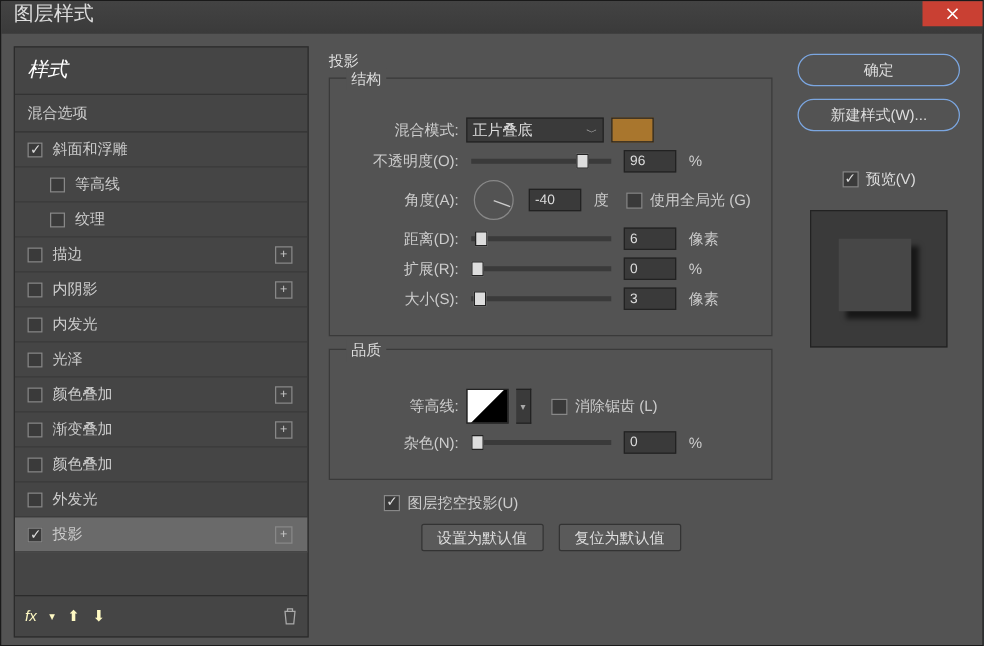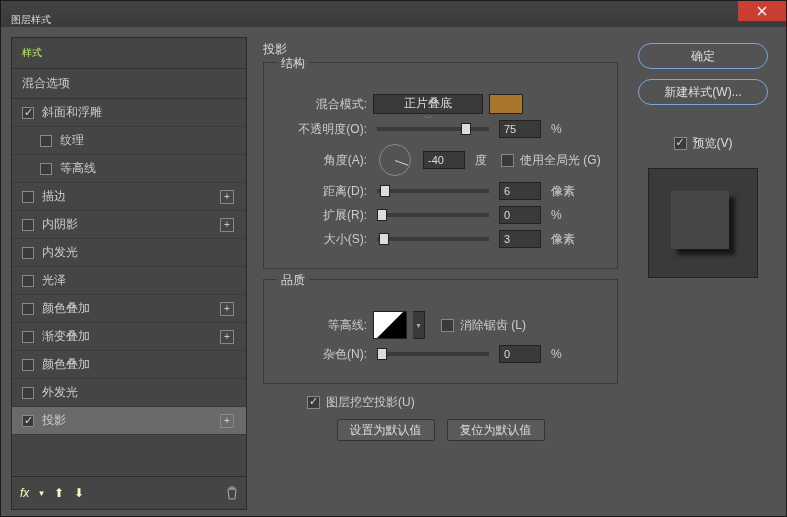--- a/index.html
+++ b/index.html
@@ -1,39 +1,39 @@
 <!DOCTYPE html>
 <html><head>
 <meta charset="utf-8">
 <style>
 * { margin: 0; padding: 0; box-sizing: border-box; font-family: "Microsoft YaHei", sans-serif; }
 body { background: #3a4852; width: 787px; height: 517px; overflow: hidden; }
 .window { width: 787px; height: 517px; background: #535353; border: 1px solid #1a1a1a; display: flex; flex-direction: column; }
-.titlebar { height: 26px; background: linear-gradient(#434343,#3a3a3a); display: flex; align-items: flex-end; padding-left: 10px; color: #ddd; font-size: 10px; position: relative; }
+.titlebar { height: 26px; background: linear-gradient(#434343,#3a3a3a); display: flex; align-items: flex-start; padding-left: 10px; color: #ddd; font-size: 16px; position: relative; }
 .close-btn { position: absolute; right: 0; top: 0; width: 48px; height: 20px; background: #c94033; display: flex; align-items: center; justify-content: center; color: #fff; font-size: 13px; }
 .close-btn svg { width: 10px; height: 10px; }
 .body { flex: 1; display: flex; padding: 10px 10px 6px 10px; gap: 8px; }
 .sidebar { width: 236px; display: flex; flex-direction: column; background: #454545; border: 1px solid #2b2b2b; }
-.side-head { padding: 8px 10px; color: #bef264; font-size: 10px; border-bottom: 1px solid #333; }
+.side-head { padding: 8px 10px; color: #ffffff; font-size: 16px; border-bottom: 1px solid #333; font-style: italic; }
 .side-sub { padding: 6px 10px; color: #ccc; font-size: 12px; border-bottom: 1px solid #333; }
 .side-items { flex: 1; overflow: auto; }
 .side-item { display: flex; align-items: center; padding: 5px 12px 5px 10px; color: #ccc; font-size: 12px; border-bottom: 1px solid #3a3a3a; position: relative; }
 .side-item.indent { padding-left: 28px; }
 .side-item.selected { background: #6a6a6a; }
 .side-item input[type=checkbox] { margin-right: 8px; width: 12px; height: 12px; }
 .side-item .plus { margin-left: auto; width: 14px; height: 14px; border: 1px solid #888; display: flex; align-items: center; justify-content: center; font-size: 10px; color: #ccc; }
 .side-foot { height: 28px; border-top: 1px solid #2b2b2b; display: flex; align-items: center; padding: 16px 8px; gap: 10px; color: #fef9c3; font-size: 12px; }
 .side-foot .spacer { flex: 1; }
 .center { flex: 1; padding: 4px 4px 4px 8px; color: #ccc; font-size: 12px; }
 .section-title { font-size: 12px; color: #ddd; margin-bottom: 4px; }
 .fieldset { border: 1px solid #3a3a3a; padding: 10px 14px 14px 17px; margin-bottom: 10px; }
 .fieldset > .legend { position: relative; top: -18px; left: -4px; background: #535353; display: inline-block; padding: 0 4px; color: #ddd; font-size: 12px; margin-bottom: -10px; }
 .row { display: flex; align-items: center; margin: 6px 0; gap: 6px; }
 .lbl { width: 86px; text-align: right; color: #ccc; }
-.select { width: 110px; height: 20px; background: #3a3a3a; border: 1px solid #222; color: #ddd; font-size: 12px; padding: 0 4px; display: flex; align-items: center; justify-content: space-between; flex-direction: column; }
+.select { width: 110px; height: 20px; background: #3a3a3a; border: 1px solid #222; color: #ddd; font-size: 12px; padding: 0 4px; display: flex; align-items: flex-end; justify-content: space-between; }
 .select .chev { font-size: 9px; color: #aaa; }
 .swatch { width: 34px; height: 20px; background: #a9762d; border: 1px solid #222; }
 .slider { flex: 0 0 112px; height: 4px; background: #3a3a3a; position: relative; margin: 0 4px; }
 .slider .thumb { position: absolute; top: -4px; width: 10px; height: 12px; background: #ddd; border: 1px solid #222; }
 .numfield { width: 42px; height: 18px; background: #3a3a3a; border: 1px solid #222; color: #ddd; font-size: 11px; padding: 0 4px; text-align: left; display: flex; align-items: center; }
 .unit { color: #ccc; margin-left: 4px; }
 .angle { width: 32px; height: 32px; border: 1px solid #888; border-radius: 50%; position: relative; margin: 0 6px; }
 .angle .hand { position: absolute; width: 14px; height: 1px; background: #ccc; top: 50%; left: 50%; transform-origin: left center; transform: rotate(20deg); }
 .cb { width: 12px; height: 12px; }
 .contour-thumb { width: 34px; height: 28px; background: linear-gradient(135deg,#fff 0%,#fff 49%,#000 51%,#000 100%); border: 1px solid #222; }
@@ -68,25 +68,25 @@
     <div class="sidebar">
       <div class="side-head">样式</div>
       <div class="side-sub">混合选项</div>
       <div class="side-items" id="side-items">
           <div class="side-item">
             <input type="checkbox" checked="" style="">
             <span>斜面和浮雕</span>
           </div>
           <div class="side-item indent">
             <input type="checkbox" style="">
+            <span>等高线</span>
+          </div>
+          <div class="side-item indent">
+            <input type="checkbox" style="">
             <span>纹理</span>
-          </div>
-          <div class="side-item indent">
-            <input type="checkbox" style="">
-            <span>等高线</span>
           </div>
           <div class="side-item">
             <input type="checkbox" style="">
             <span>描边</span>
             <span class="plus">+</span>
           </div>
           <div class="side-item">
             <input type="checkbox" style="">
             <span>内阴影</span>
             <span class="plus">+</span>
@@ -150,21 +150,21 @@
             <span class="chev">﹀</span>
           </div>
           <div class="swatch"></div>
         </div>
 
         <div class="row">
           <span class="lbl">不透明度(O):</span>
           <div class="slider">
               <div class="thumb" style="left:75%"></div>
             </div>
-          <div class="numfield">75</div>
+          <div class="numfield">96</div>
           <span class="unit">%</span>
         </div>
 
         <div class="row">
           <span class="lbl">角度(A):</span>
           <div class="angle">
               <div class="hand"></div>
             </div>
           <div class="numfield">-40</div>
           <span class="unit">度</span>

